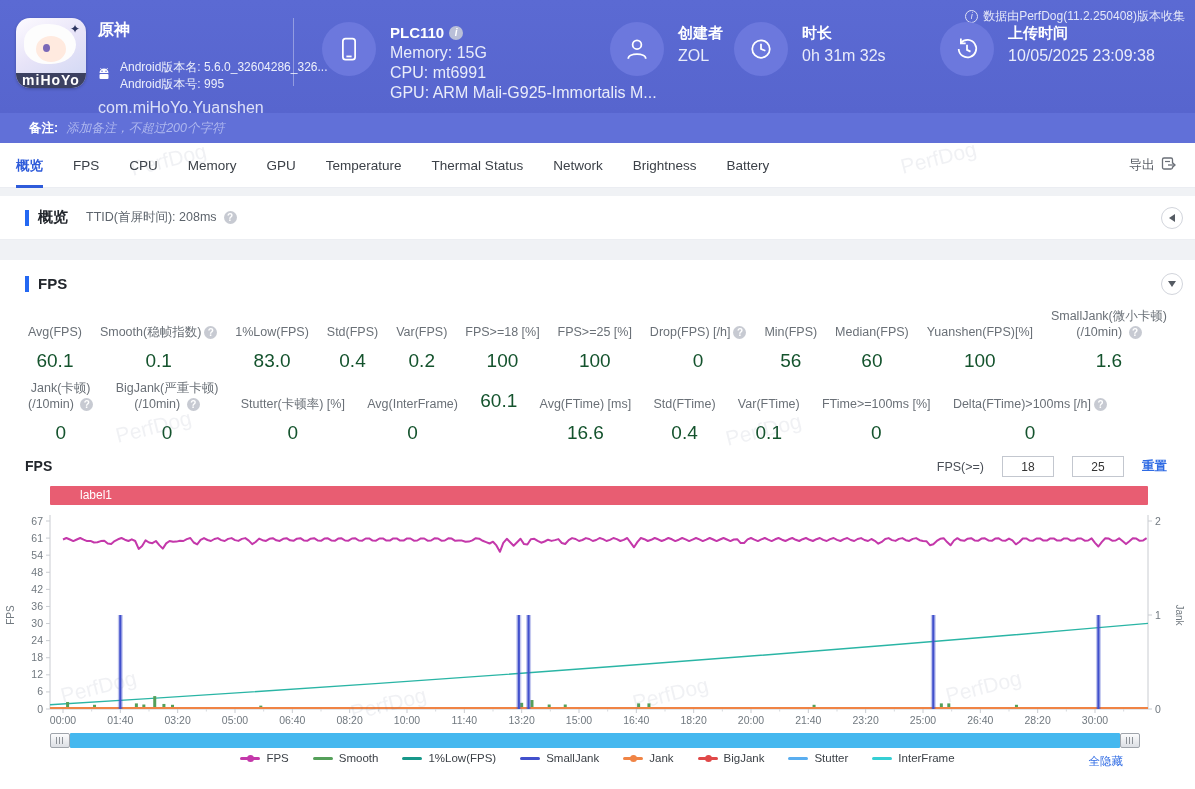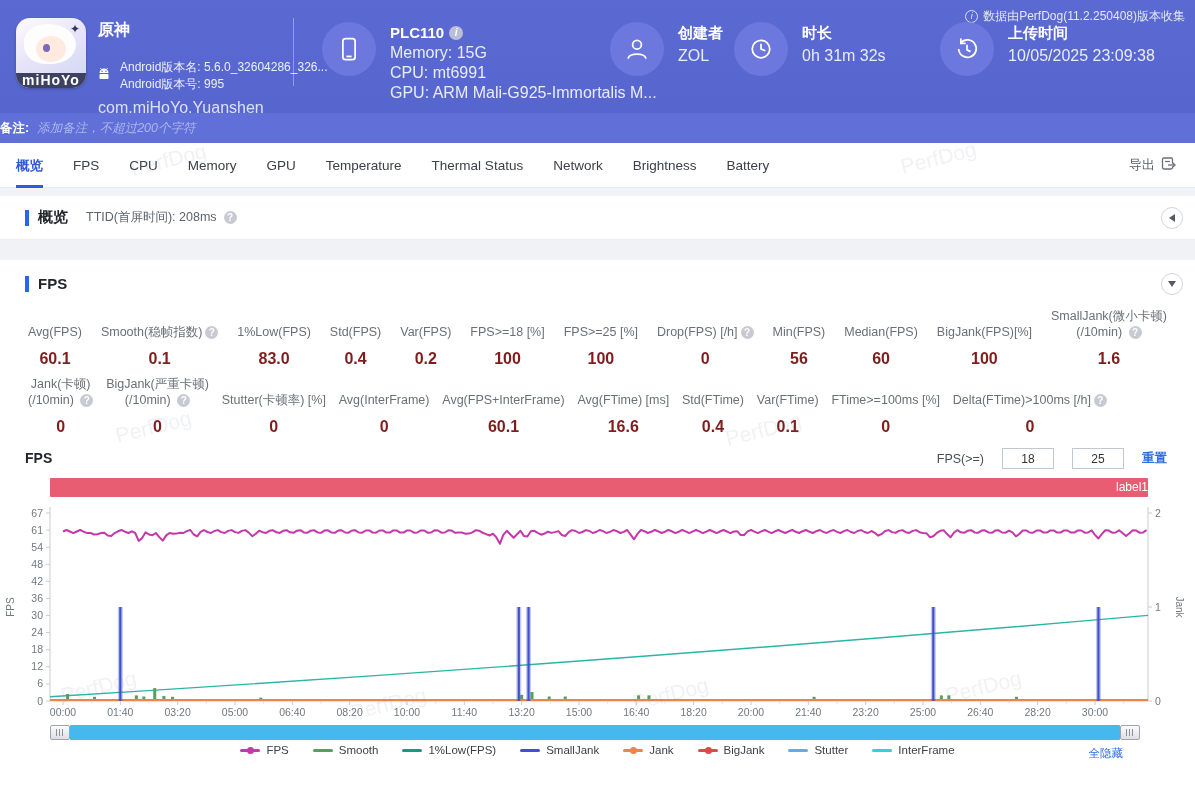--- a/index.html
+++ b/index.html
@@ -31,21 +31,21 @@
   .hblock .htitle { font-size:15px; font-weight:bold; display:flex; align-items:center; gap:5px; }
   .hblock .hline { font-size:16px; color:#e9ecfa; margin-top:5px; line-height:16px; }
   .info-dot { width:14px; height:14px; border-radius:50%; background:#b9bfd8; color:#fff; font-size:10px; font-style:italic; text-align:center; line-height:14px; font-weight:bold; }
   #blk-device { left:322px; }
   #blk-creator { left:610px; }
   #blk-duration { left:734px; }
   #blk-upload { left:940px; }
   #blk-device .hline { margin-top:4px; }
 
   
-  .note-bar { height:30px; background:#6170d8; display:flex; align-items:center; padding-left:0; font-size:12.5px; }
+  .note-bar { height:30px; background:#6170d8; display:flex; align-items:center; padding-left:29px; font-size:12.5px; }
   .note-label { color:#fff; font-weight:bold; }
   .note-ph { color:#aeb7ee; margin-left:8px;font-style:italic; }
 
   
   .tabs { height:45px; background:#fff; border-bottom:1px solid #ebedf2; display:flex; align-items:center; padding:0 16px; position:relative; }
   .tab { font-size:13.5px; color:#3c4148; margin-right:30px; height:45px; line-height:45px; cursor:pointer; position:relative; }
   .tab.active { color:#2e5bda; font-weight:bold; }
   .tab.active::after { content:""; position:absolute; left:0; right:0; bottom:0; height:3px; background:#2e5bda; }
   .export-btn { position:absolute; right:18px; display:flex; align-items:center; gap:6px; font-size:13px; color:#5a5f67; cursor:pointer; }
 
@@ -67,32 +67,32 @@
   .fps-card { height:529px; position:relative; }
   .fps-head { padding-top:13px; height:34px; }
 
   
   .metrics { display:flex; justify-content:space-between; padding:0 28px; }
   .metrics.r1 { margin-top:14px; }
   .metrics.r2 { margin-top:8px; padding-right:88px; }
   .m-cell { text-align:center; flex:0 0 auto; }
   .m-label { font-size:12.5px; color:#6a7077; line-height:16px; min-height:16px; }
   .m-label .two { display:block; }
-  .m-value { font-size:16px; font-weight:bold; color:#7f1d1d; margin-top:10px; }
+  .m-value { font-size:19px; font-weight:normal; color:#14532d; margin-top:10px; }
   .r1 .m-cell.twoline .m-value, .r2 .m-cell.twoline .m-value { margin-top:10px; }
   .m-cell:not(.twoline) .m-label { padding-top:16px; }
 
   
   .chart-head { position:relative; height:30px; margin-top:10px; }
   .chart-title { position:absolute; left:25px; top:4px; font-size:14px; font-weight:bold; color:#22262c; }
   .thresh { position:absolute; right:28px; top:2px; display:flex; align-items:center; gap:18px; font-size:12.5px; color:#4a4f57; }
   .thresh input { width:52px; height:21px; border:1px solid #c3c7cf; text-align:center; font-size:12px; color:#333; font-family:inherit; }
   .reset-link { color:#2f6be4; font-size:12.5px; cursor:pointer; font-weight:bold; }
 
-  .label-banner { margin:2px 47px 0 50px; height:19px; background:#e85d72; color:#fff; font-size:12px; text-align:right; line-height:19px; border-radius:1px;padding-left:30px; }
+  .label-banner { margin:2px 47px 0 50px; height:19px; background:#e85d72; color:#fff; font-size:12px; text-align:left; line-height:19px; border-radius:1px;padding-left:30px; }
 
   .chart-wrap { position:relative; height:224px; margin-top:2px; }
   .chart-wrap svg { position:absolute; left:0; top:0; }
 
   
   .hscroll { margin:2px 55px 0 50px; height:15px; display:flex; align-items:stretch; }
   .hs-handle { width:20px; border:1px solid #9fa4ab; border-radius:2px; background:linear-gradient(180deg,#fcfcfd,#dcdfe4); position:relative; cursor:ew-resize; flex:0 0 auto; }
   .hs-handle::after { content:""; position:absolute; left:5px; top:3px; bottom:3px; width:8px;
     background:repeating-linear-gradient(90deg,#8c9197 0 1px,transparent 1px 3px); }
   .hs-track { flex:1; background:#45b8ef; border-radius:1px; cursor:grab; }
@@ -302,21 +302,21 @@
         </div>
       <div class="m-cell">
           <div class="m-label"><span>Min(FPS)</span></div>
           <div class="m-value">56</div>
         </div>
       <div class="m-cell">
           <div class="m-label"><span>Median(FPS)</span></div>
           <div class="m-value">60</div>
         </div>
       <div class="m-cell">
-          <div class="m-label"><span>BigJank(FPS)[%]</span></div>
+          <div class="m-label"><span>Yuanshen(FPS)[%]</span></div>
           <div class="m-value">100</div>
         </div>
       <div class="m-cell twoline">
           <div class="m-label">
             <span class="two">SmallJank(微小卡顿)</span>
             <span class="two"><span>(/10min)</span> <span class="help">?</span></span>
           </div>
           <div class="m-value">1.6</div>
         </div>
     </div>
@@ -338,21 +338,20 @@
         </div>
       <div class="m-cell">
           <div class="m-label"><span>Stutter(卡顿率) [%]</span></div>
           <div class="m-value">0</div>
         </div>
       <div class="m-cell">
           <div class="m-label"><span>Avg(InterFrame)</span></div>
           <div class="m-value">0</div>
         </div>
       <div class="m-cell">
-          <div class="m-label"><span>Avg(FPS+InterFrame)</span></div>
           <div class="m-value">60.1</div>
         </div>
       <div class="m-cell">
           <div class="m-label"><span>Avg(FTime) [ms]</span></div>
           <div class="m-value">16.6</div>
         </div>
       <div class="m-cell">
           <div class="m-label"><span>Std(FTime)</span></div>
           <div class="m-value">0.4</div>
         </div>

